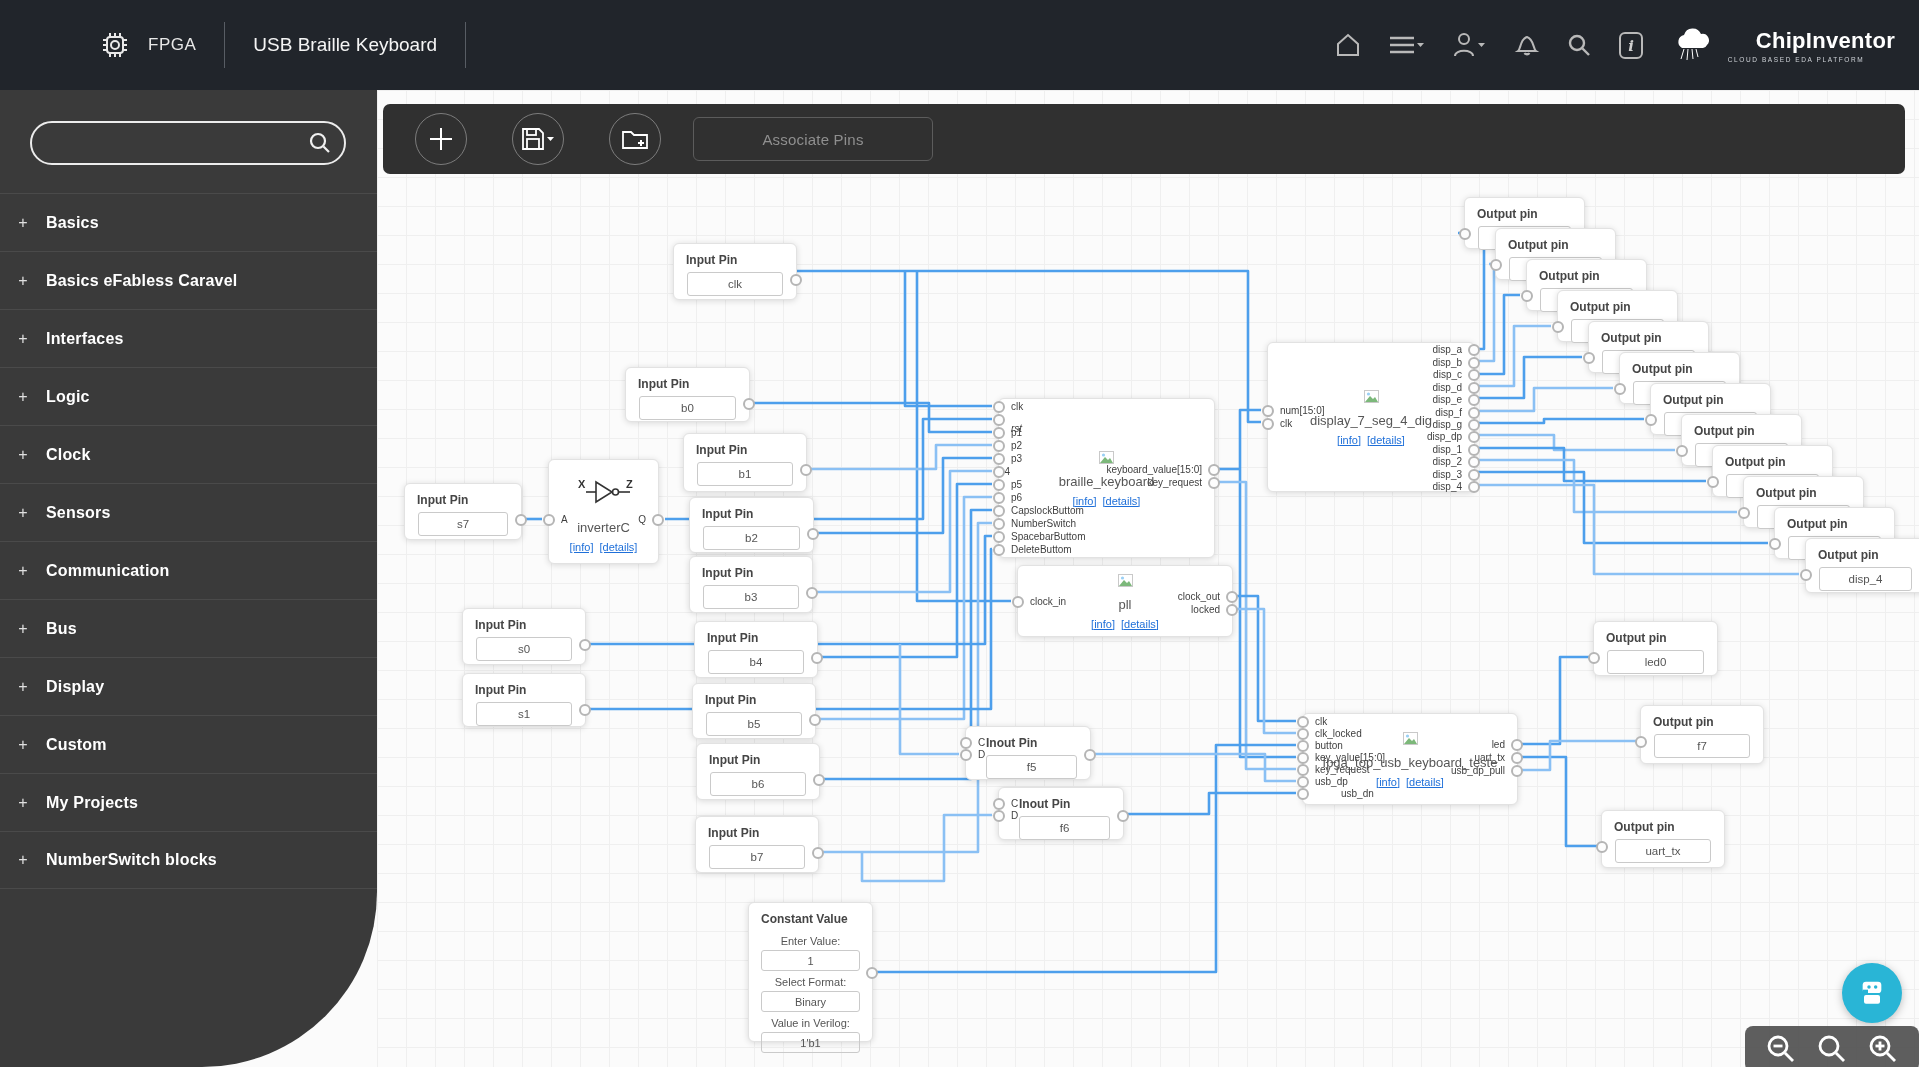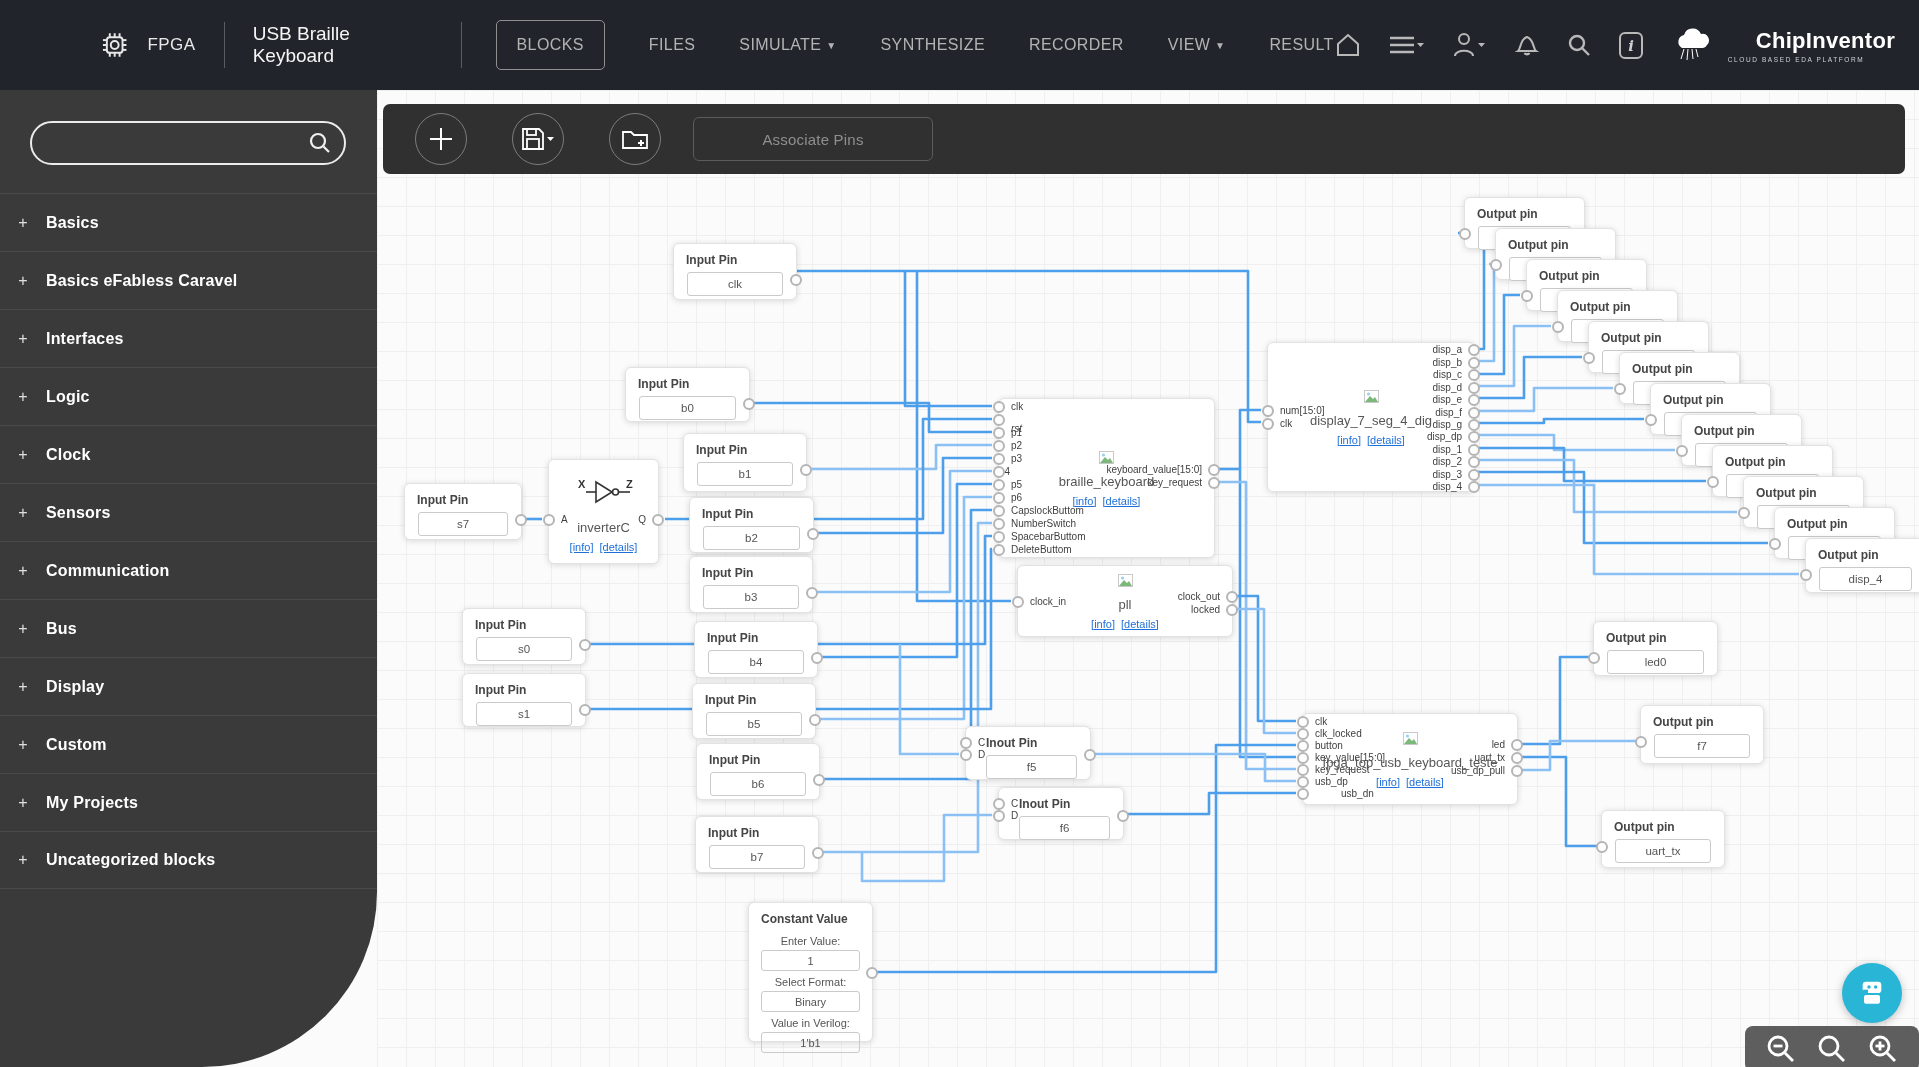--- a/index.html
+++ b/index.html
@@ -110,29 +110,20 @@
         <line x1="23" y1="10" x2="27" y2="10"></line>
           <line x1="23" y1="15" x2="27" y2="15"></line>
           <line x1="23" y1="20" x2="27" y2="20"></line>
       </g>
     </svg>
     <span class="brand">FPGA</span>
     <span class="vdiv"></span>
     <span class="proj">USB Braille Keyboard</span>
     <span class="vdiv"></span>
   </div>
-  <nav id="menu">
-      <span class="mitem active">BLOCKS</span>
-      <span class="mitem">FILES</span>
-      <span class="mitem">SIMULATE <span class="caret">▼</span></span>
-      <span class="mitem">SYNTHESIZE</span>
-      <span class="mitem">RECORDER</span>
-      <span class="mitem">VIEW <span class="caret">▼</span></span>
-      <span class="mitem">RESULT</span>
-    </nav>
   <div class="tb-right">
     <span class="tb-ico">
       <svg width="28" height="28" viewBox="0 0 28 28" fill="none" stroke="#b9b9b9" stroke-width="2">
         <path d="M4 13 L14 4 L24 13 V24 H4 Z"></path>
         </svg>
     </span>
     <span class="tb-ico">
       <svg width="36" height="24" viewBox="0 0 36 24" fill="none" stroke="#b9b9b9" stroke-width="2.5">
         <line x1="2" y1="5" x2="26" y2="5"></line>
           <line x1="2" y1="12" x2="26" y2="12"></line>
@@ -613,21 +604,21 @@
       <li class="cat">
         <span class="plus">+</span>
         <span class="clabel">Custom</span>
       </li>
       <li class="cat">
         <span class="plus">+</span>
         <span class="clabel">My Projects</span>
       </li>
       <li class="cat">
         <span class="plus">+</span>
-        <span class="clabel">Uncategorized blocks</span>
+        <span class="clabel">NumberSwitch blocks</span>
       </li>
     </ul>
 </div>
 
 <div id="robot">
   <svg width="40" height="40" viewBox="0 0 60 60">
     <rect x="16" y="13" width="28" height="17" rx="5" fill="#fff"></rect>
     <circle cx="25.5" cy="21" r="2.6" fill="#29b5d6"></circle>
       <circle cx="35.5" cy="21" r="2.6" fill="#29b5d6"></circle>
     <rect x="16" y="25" width="8" height="5" fill="#29b5d6"></rect>

